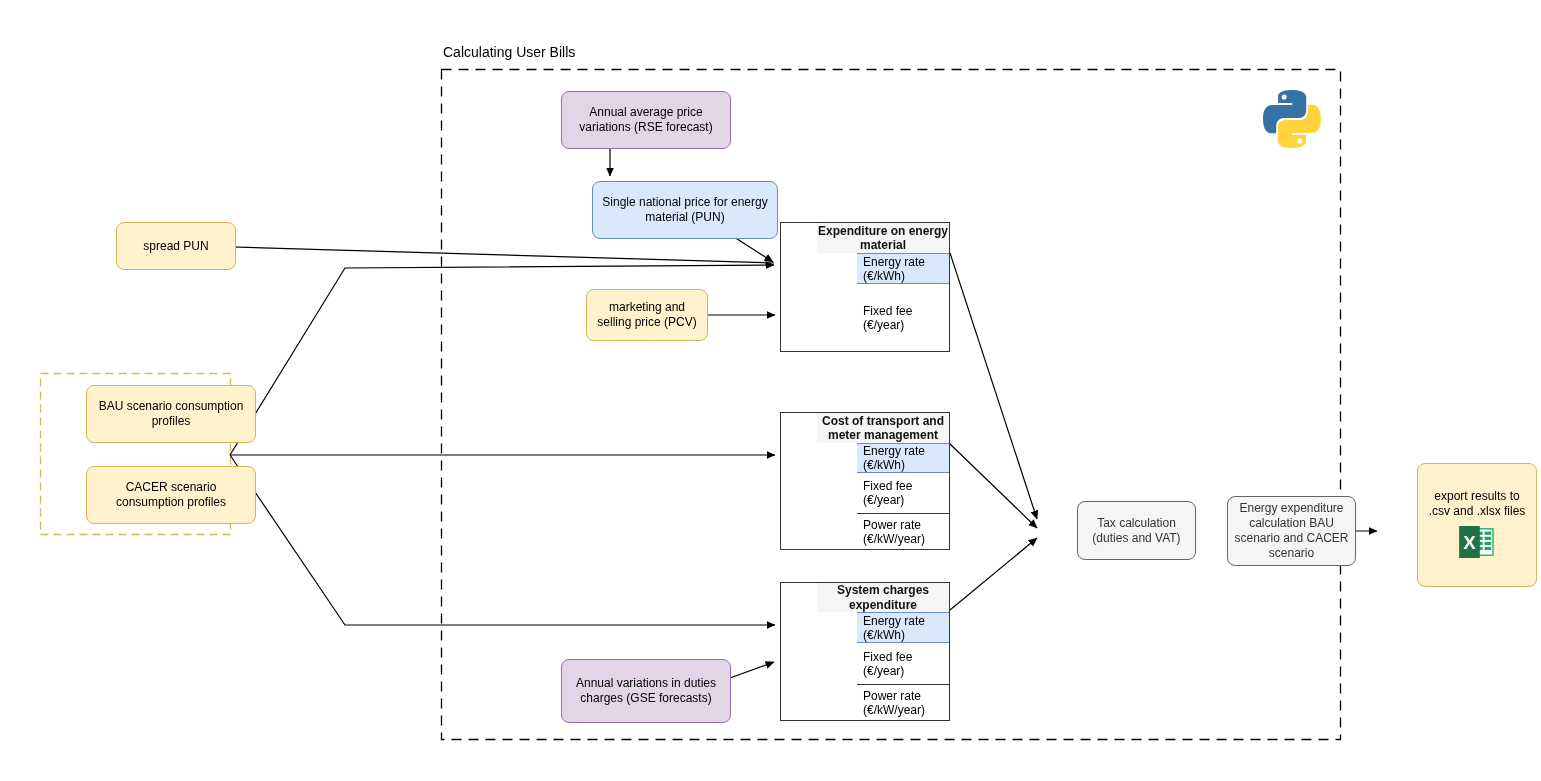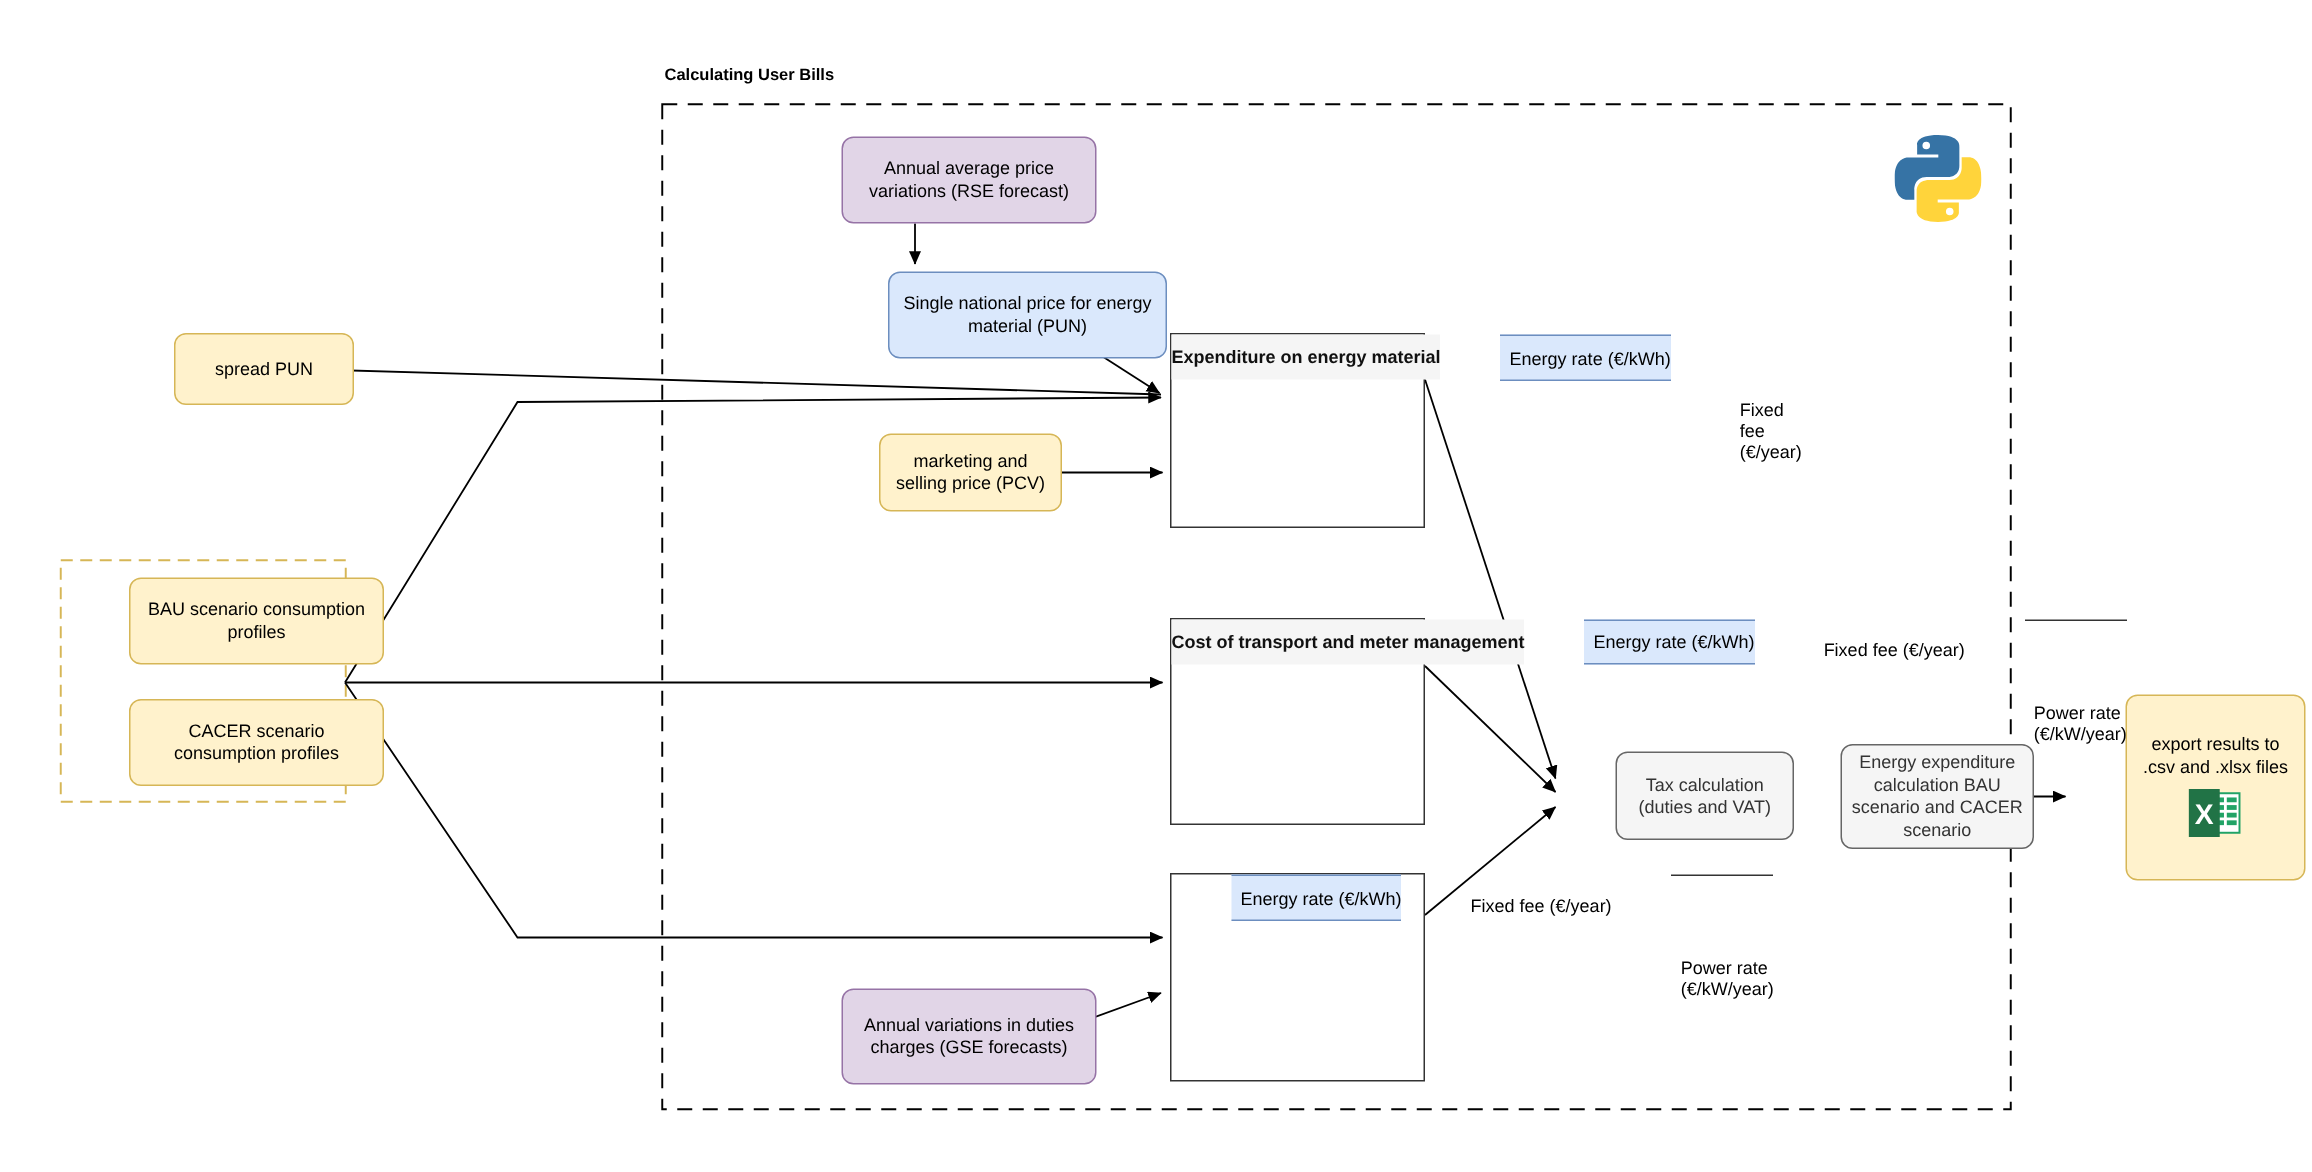--- a/index.html
+++ b/index.html
@@ -7,28 +7,28 @@
        font-family:"Liberation Sans","DejaVu Sans",sans-serif;color:#000;}
   #edge-layer{position:absolute;left:0;top:0;width:1541px;height:781px;}
   .node{position:absolute;box-sizing:border-box;border:1px solid #000;border-radius:8px;
         display:flex;align-items:center;justify-content:center;text-align:center;
         font-size:12px;line-height:1.25;padding:4px 6px;background:#fff;margin-left:36px;}
   .yellow{background:#fff2cc;border-color:#d6b656;}
   .purple{background:#e1d5e7;border-color:#9673a6;}
   .blue{background:#dae8fc;border-color:#6c8ebf;}
   .gray{background:#f5f5f5;border-color:#666666;color:#333;}
   .dtable{position:absolute;box-sizing:border-box;background:#fff;border:1px solid #333;
-          display:flex;flex-direction:row;font-size:12px;}
+          display:flex;flex-direction:column;font-size:12px;padding-left:36px;}
   .thead{background:#f5f5f5;font-weight:bold;display:flex;align-items:center;justify-content:center;
          text-align:center;line-height:1.2;flex:none;color:#111;}
   .trow{display:flex;align-items:center;padding-left:6px;border-top:1px solid #333;flex:none;margin-left:40px;}
   .trow.fill{flex:1;}
   .trow.hl{background:#dae8fc;border-top:1px solid #6c8ebf;border-bottom:1px solid #6c8ebf;}
   .trow.hl + .trow{border-top:none;}
-  #diagram-title{position:absolute;left:443px;top:44px;font-size:11px;font-weight:bold;}
+  #diagram-title{position:absolute;left:443px;top:44px;font-size:14px;font-weight:normal;}
   #python-logo{position:absolute;left:1263px;top:90px;}
   #export-node{flex-direction:column;gap:7px;border-radius:8px;}
 </style>
 </head>
 <body>
 
 <svg id="edge-layer" width="1541" height="781" viewBox="0 0 1541 781">
   <defs>
     <marker id="arr" markerWidth="10" markerHeight="9" refX="8.5" refY="4" orient="auto" markerUnits="userSpaceOnUse">
       <path d="M0,0 L9,4 L0,8 Z" fill="#000"></path>
@@ -129,16 +129,17 @@
 </div>
 
 <div class="dtable" style="left:780px;top:412px;width:170px;height:138px">
   <div class="thead" style="height:30px">Cost of transport and meter management</div>
   <div class="trow hl" style="height:28px">Energy rate (€/kWh)</div>
   <div class="trow" style="height:40px">Fixed fee (€/year)</div>
   <div class="trow fill">Power rate (€/kW/year)</div>
 </div>
 
 <div class="dtable" style="left:780px;top:582px;width:170px;height:139px">
+  <div class="thead" style="height:29px">System charges expenditure</div>
   <div class="trow hl" style="height:29px">Energy rate (€/kWh)</div>
   <div class="trow" style="height:41px">Fixed fee (€/year)</div>
   <div class="trow fill">Power rate (€/kW/year)</div>
 </div>
 
 </body></html>

